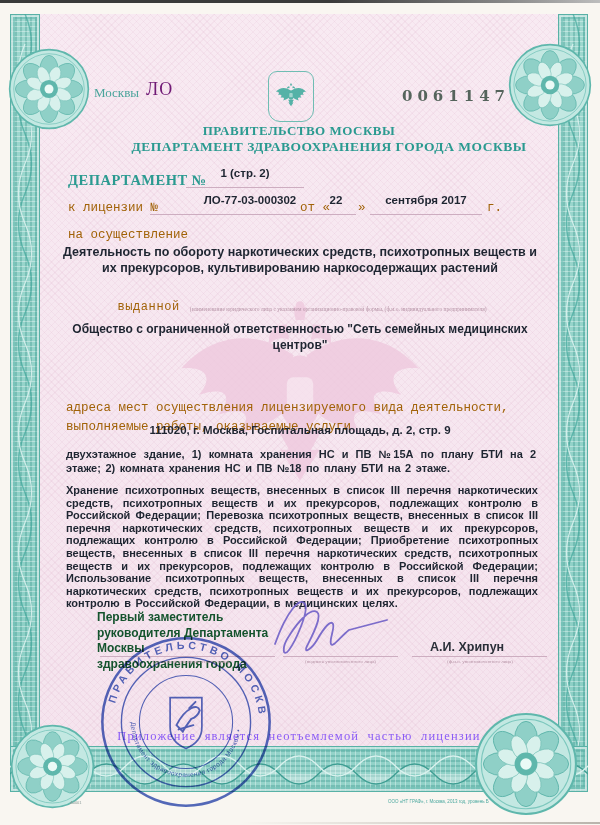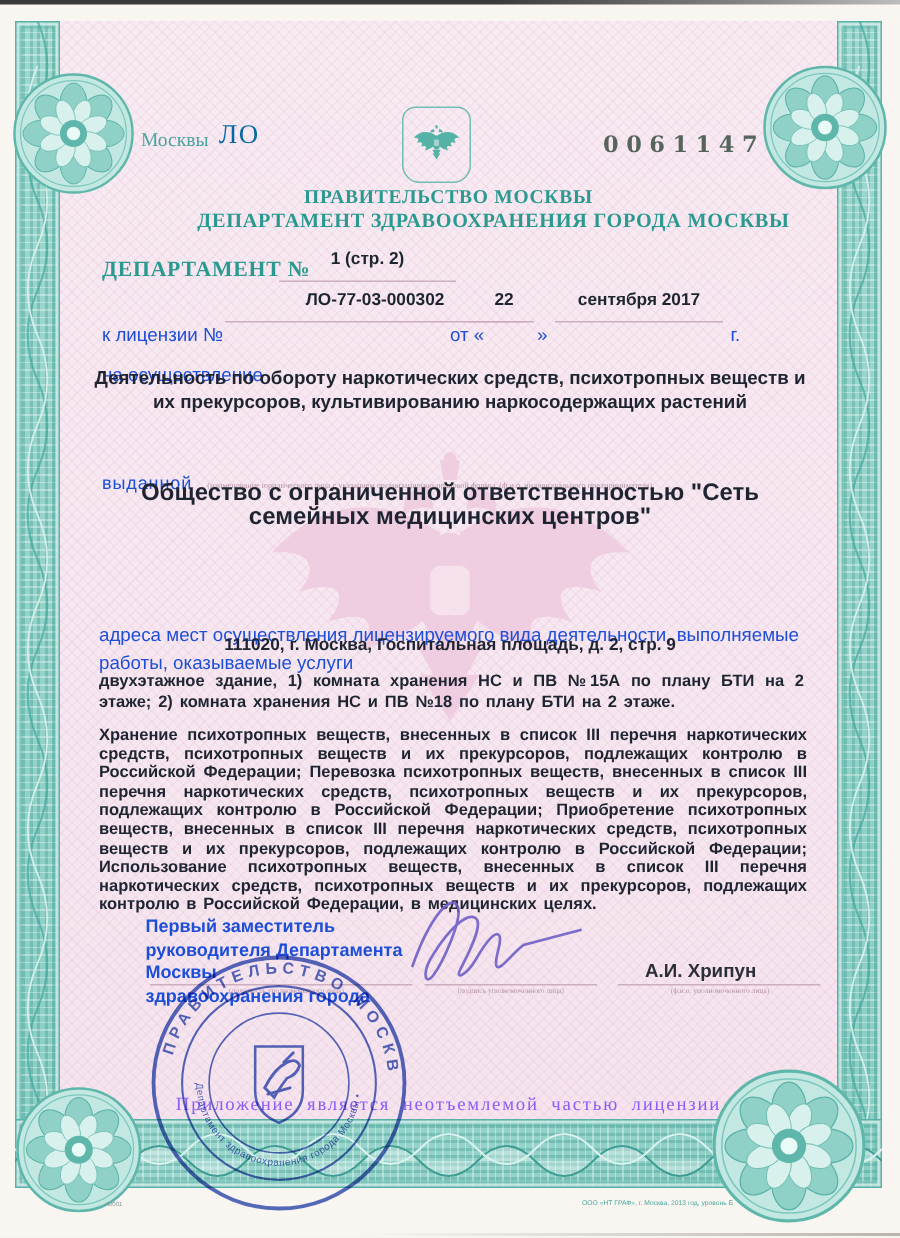--- a/index.html
+++ b/index.html
@@ -24,21 +24,21 @@
   .band svg{position:absolute;left:0;top:0;width:100%;height:100%;}
 
   
   .pink-field{background:
       repeating-linear-gradient(45deg, rgba(214,160,190,.12) 0 1px, transparent 1px 5px),
       repeating-linear-gradient(-45deg, rgba(214,160,190,.12) 0 1px, transparent 1px 5px),
       linear-gradient(180deg,#f8eaf2,#f5e4ee);}
 
   .serif{font-family:"Liberation Serif",serif;}
   .teal-h{color:#2a9a90;font-family:"Liberation Serif",serif;font-weight:bold;letter-spacing:.5px;}
-  .lbl{color:#1d4ed8;font-family:Liberation Sans, sans-serif;font-size:12.5px;margin-top:15px;}
+  .lbl{color:#a16207;font-family:Liberation Mono, monospace;font-size:12.5px;}
   .typed{color:#1e2531;font-weight:bold;font-size:11.5px;}
   .just{text-align:justify;word-spacing:1.5px;}
   .ctr{text-align:center;}
   .fline{position:absolute;height:1px;background:#cdadc0;}
   .micro{color:#b593a5;font-size:5px;font-family:"Liberation Serif",serif;white-space:nowrap;}
 
   .wm{opacity:.8;color:#efc9de;}
   .emblem-frame{border:1.5px solid #6fbdb3;border-radius:9px 9px 12px 12px;display:flex;align-items:center;justify-content:center;}
   .emblem-frame svg{color:#55b2a7;}
   .stamp{mix-blend-mode:multiply;opacity:.85;}
@@ -130,21 +130,21 @@
       <use href="#rosette"></use>
     </svg>
   <svg class="abs" style="left:10px;top:724px;" width="85" height="85">
       <use href="#rosette"></use>
     </svg>
   <svg class="abs" style="left:474px;top:712px;" width="104" height="104">
       <use href="#rosette"></use>
     </svg>
 
   <div class="abs serif" style="left:94px;top:85px;font-size:13px;color:#4aa49b;">Москвы</div>
-  <div class="abs serif" style="left:146px;top:79px;font-size:18px;color:#0369a1;letter-spacing:1px;">ЛО</div>
+  <div class="abs serif" style="left:146px;top:79px;font-size:18px;color:#701a75;letter-spacing:1px;">ЛО</div>
   <div class="abs emblem-frame" style="left:268px;top:71px;width:44px;height:49px;">
     <svg width="34" height="34" viewBox="0 0 120 100">
         <use href="#eagle"></use>
       </svg>
   </div>
   <div class="abs" style="left:402px;top:87px;font-family:'DejaVu Serif',serif;font-weight:bold;font-size:15px;letter-spacing:5px;color:#55645c;">0061147</div>
 
   <div class="abs teal-h ctr" style="left:40px;top:123px;width:518px;font-size:13px;">ПРАВИТЕЛЬСТВО МОСКВЫ</div>
   <div class="abs teal-h ctr" style="left:40px;top:139px;width:518px;font-size:13.5px;margin-left:30px;">ДЕПАРТАМЕНТ ЗДРАВООХРАНЕНИЯ ГОРОДА МОСКВЫ</div>
 
@@ -159,33 +159,33 @@
   <div class="abs typed ctr" style="left:312px;top:194px;width:48px;">22</div>
   <div class="fline" style="left:312px;top:214px;width:44px;"></div>
   <div class="abs lbl" style="left:358px;top:201px;">»</div>
   <div class="abs typed ctr" style="left:370px;top:194px;width:112px;">сентября 2017</div>
   <div class="fline" style="left:370px;top:214px;width:112px;"></div>
   <div class="abs lbl" style="left:487px;top:201px;">г.</div>
 
   <div class="abs lbl" style="left:68px;top:228px;">на осуществление</div>
   <div class="abs typed ctr" style="left:58px;top:244px;width:484px;font-size:12.5px;line-height:16px;">Деятельность по обороту наркотических средств, психотропных веществ и их прекурсоров, культивированию наркосодержащих растений</div>
 
-  <div class="abs" style="left:68px;top:300px;right:64px;display:flex;align-items:flex-end;gap:10px;">
+  <div class="abs" style="left:68px;top:300px;right:64px;display:flex;align-items:flex-end;gap:10px;justify-content:center;">
     <span class="lbl" style="font-size:12px;letter-spacing:.6px;">выданной</span>
     <span class="micro" style="font-size:5.5px;padding-bottom:2px;">(наименование юридического лица с указанием организационно-правовой формы, (ф.и.о. индивидуального предпринимателя)</span>
   </div>
-  <div class="abs typed ctr" style="left:55px;top:321px;width:490px;font-size:16px;line-height:16px;">Общество с ограниченной ответственностью "Сеть семейных медицинских центров"</div>
+  <div class="abs typed ctr" style="left:55px;top:321px;width:490px;font-size:12px;line-height:16px;">Общество с ограниченной ответственностью "Сеть семейных медицинских центров"</div>
 
   <div class="abs lbl" style="left:66px;top:399px;width:488px;line-height:19px;">адреса мест осуществления лицензируемого вида деятельности, выполняемые работы, оказываемые услуги</div>
   <div class="abs typed ctr" style="left:80px;top:424px;width:440px;">111020, г. Москва, Госпитальная площадь, д. 2, стр. 9</div>
   <div class="abs typed just" style="left:66px;top:448px;width:470px;font-size:11px;line-height:13.5px;">двухэтажное здание, 1) комната хранения НС и ПВ №15А по плану БТИ на 2 этаже; 2) комната хранения НС и ПВ №18 по плану БТИ на 2 этаже.</div>
 
   <div class="abs typed just" style="left:66px;top:484px;width:472px;font-size:11px;line-height:12.6px;">Хранение психотропных веществ, внесенных в список III перечня наркотических средств, психотропных веществ и их прекурсоров, подлежащих контролю в Российской Федерации; Перевозка психотропных веществ, внесенных в список III перечня наркотических средств, психотропных веществ и их прекурсоров, подлежащих контролю в Российской Федерации; Приобретение психотропных веществ, внесенных в список III перечня наркотических средств, психотропных веществ и их прекурсоров, подлежащих контролю в Российской Федерации; Использование психотропных веществ, внесенных в список III перечня наркотических средств, психотропных веществ и их прекурсоров, подлежащих контролю в Российской Федерации, в медицинских целях.</div>
 
-  <div class="abs typed" style="left:97px;top:610px;width:190px;font-size:12px;line-height:15.5px;color:#1d4ed8;">
+  <div class="abs typed" style="left:97px;top:610px;width:190px;font-size:12px;line-height:15.5px;color:#14532d;">
     <div>Первый заместитель</div>
     <div>руководителя Департамента</div>
     <div>Москвы</div>
     <div>здравоохранения города</div>
   </div>
   <div class="fline" style="left:100px;top:656px;width:175px;"></div>
   <div class="abs micro ctr" style="left:116px;top:659px;width:150px;">(должность уполномоченного лица)</div>
 
   <div class="fline" style="left:283px;top:656px;width:115px;"></div>
   <div class="abs micro ctr" style="left:288px;top:659px;width:105px;">(подпись уполномоченного лица)</div>

